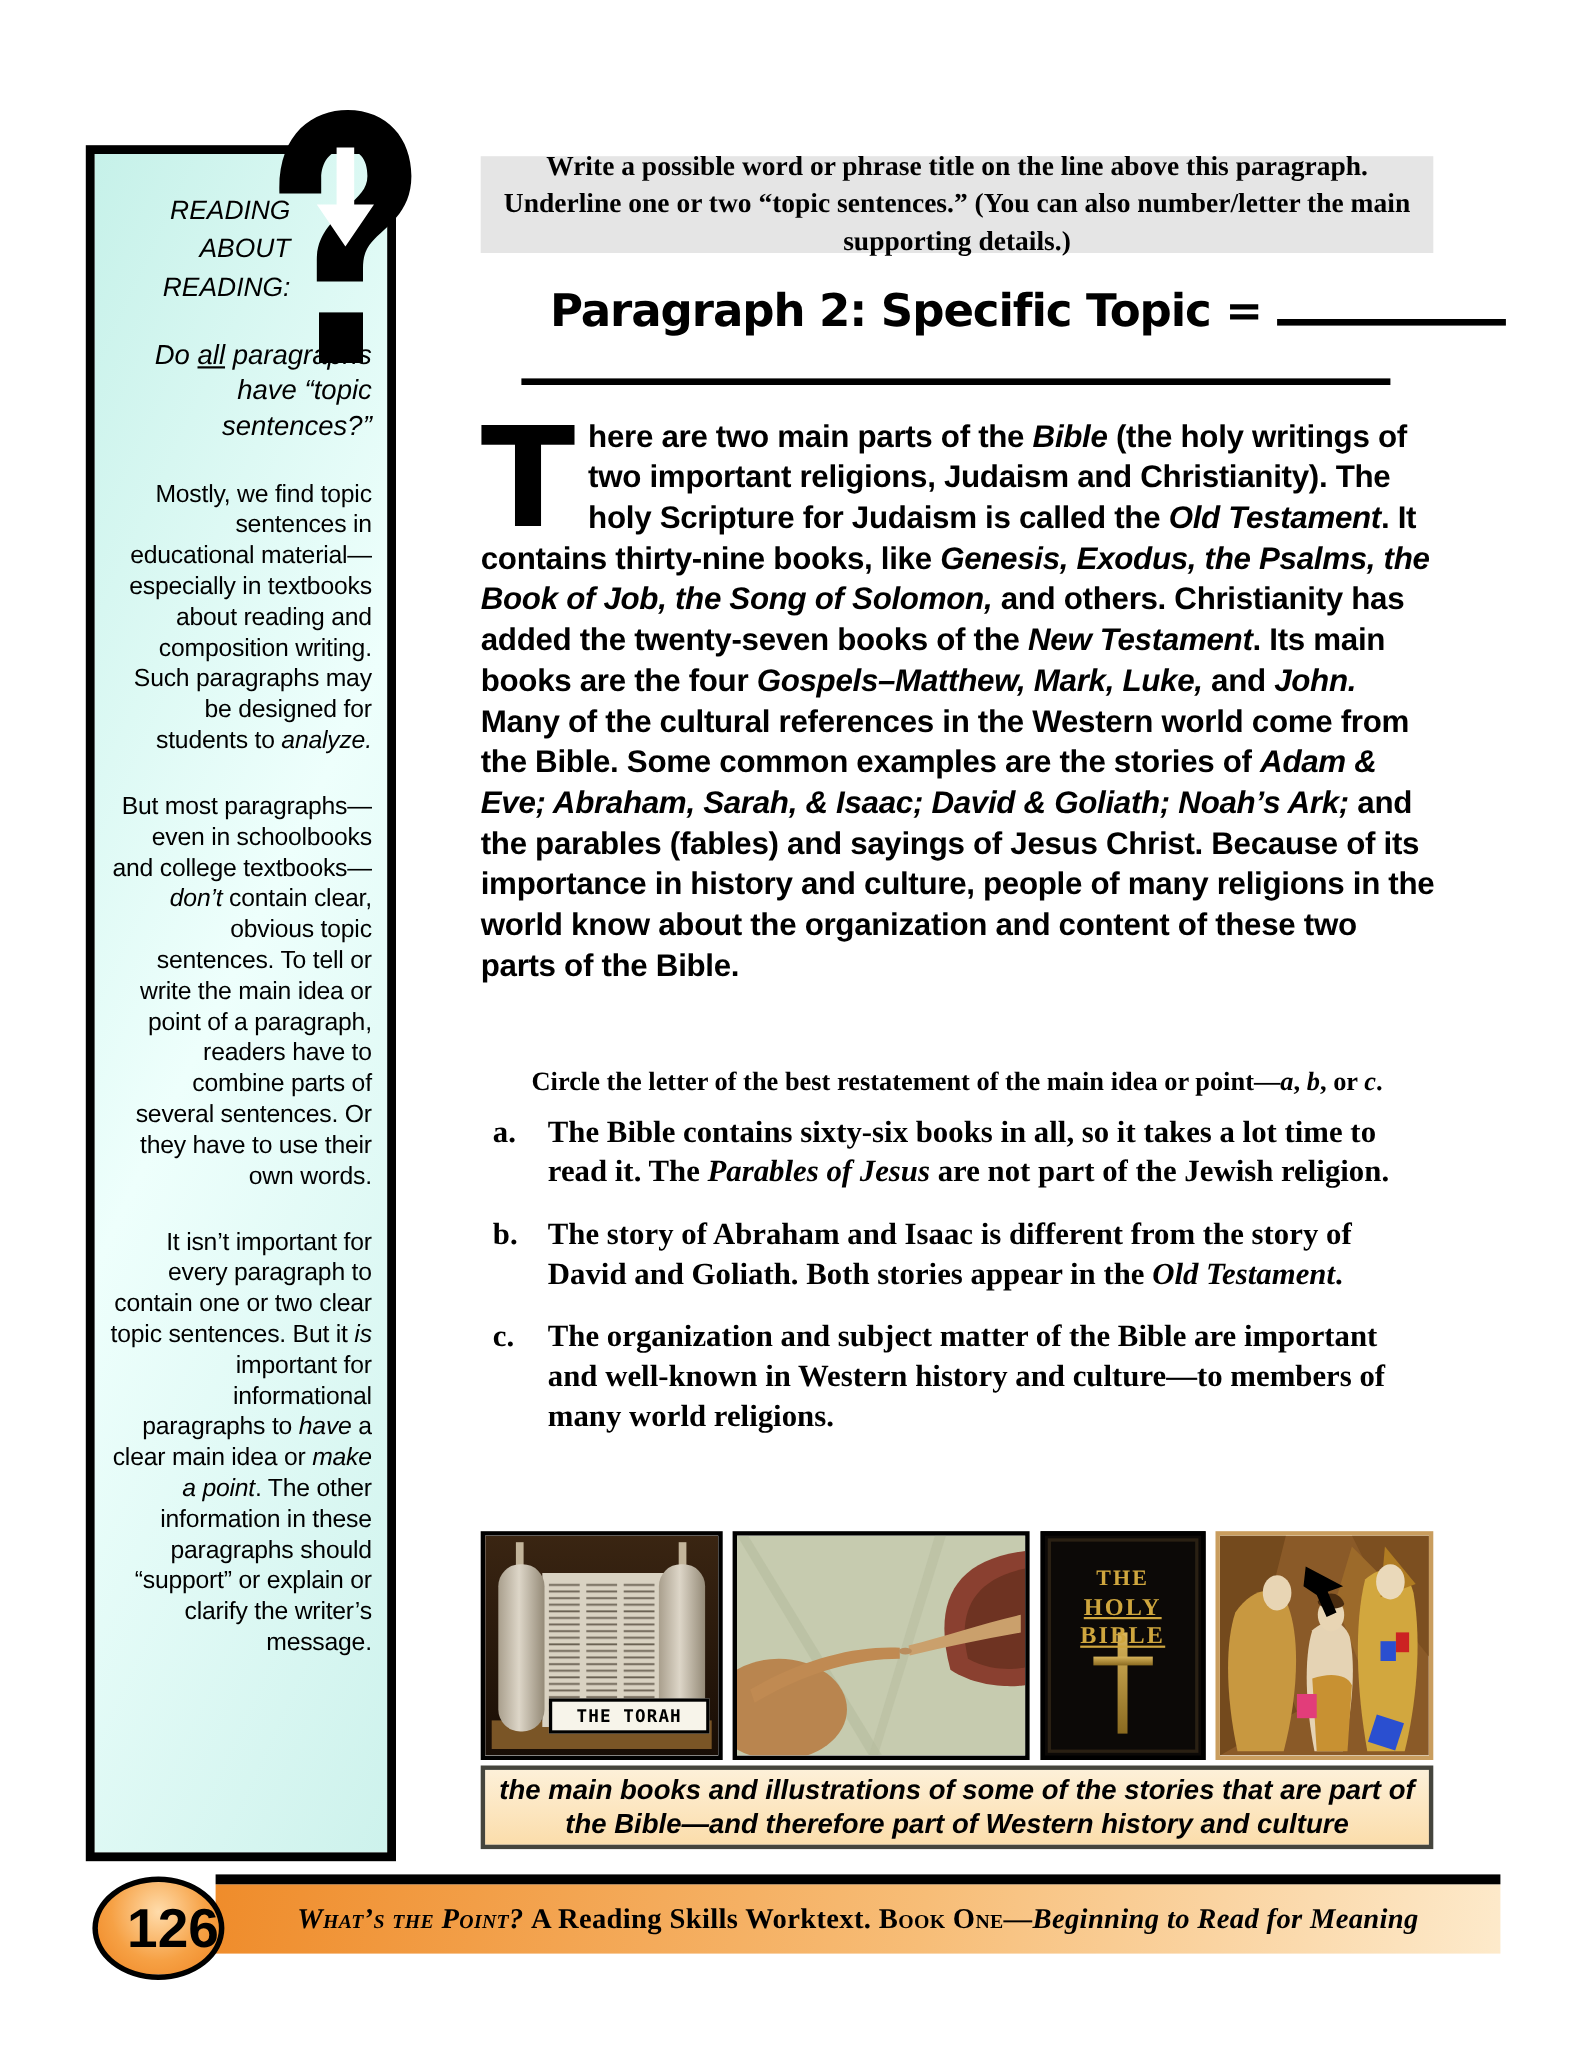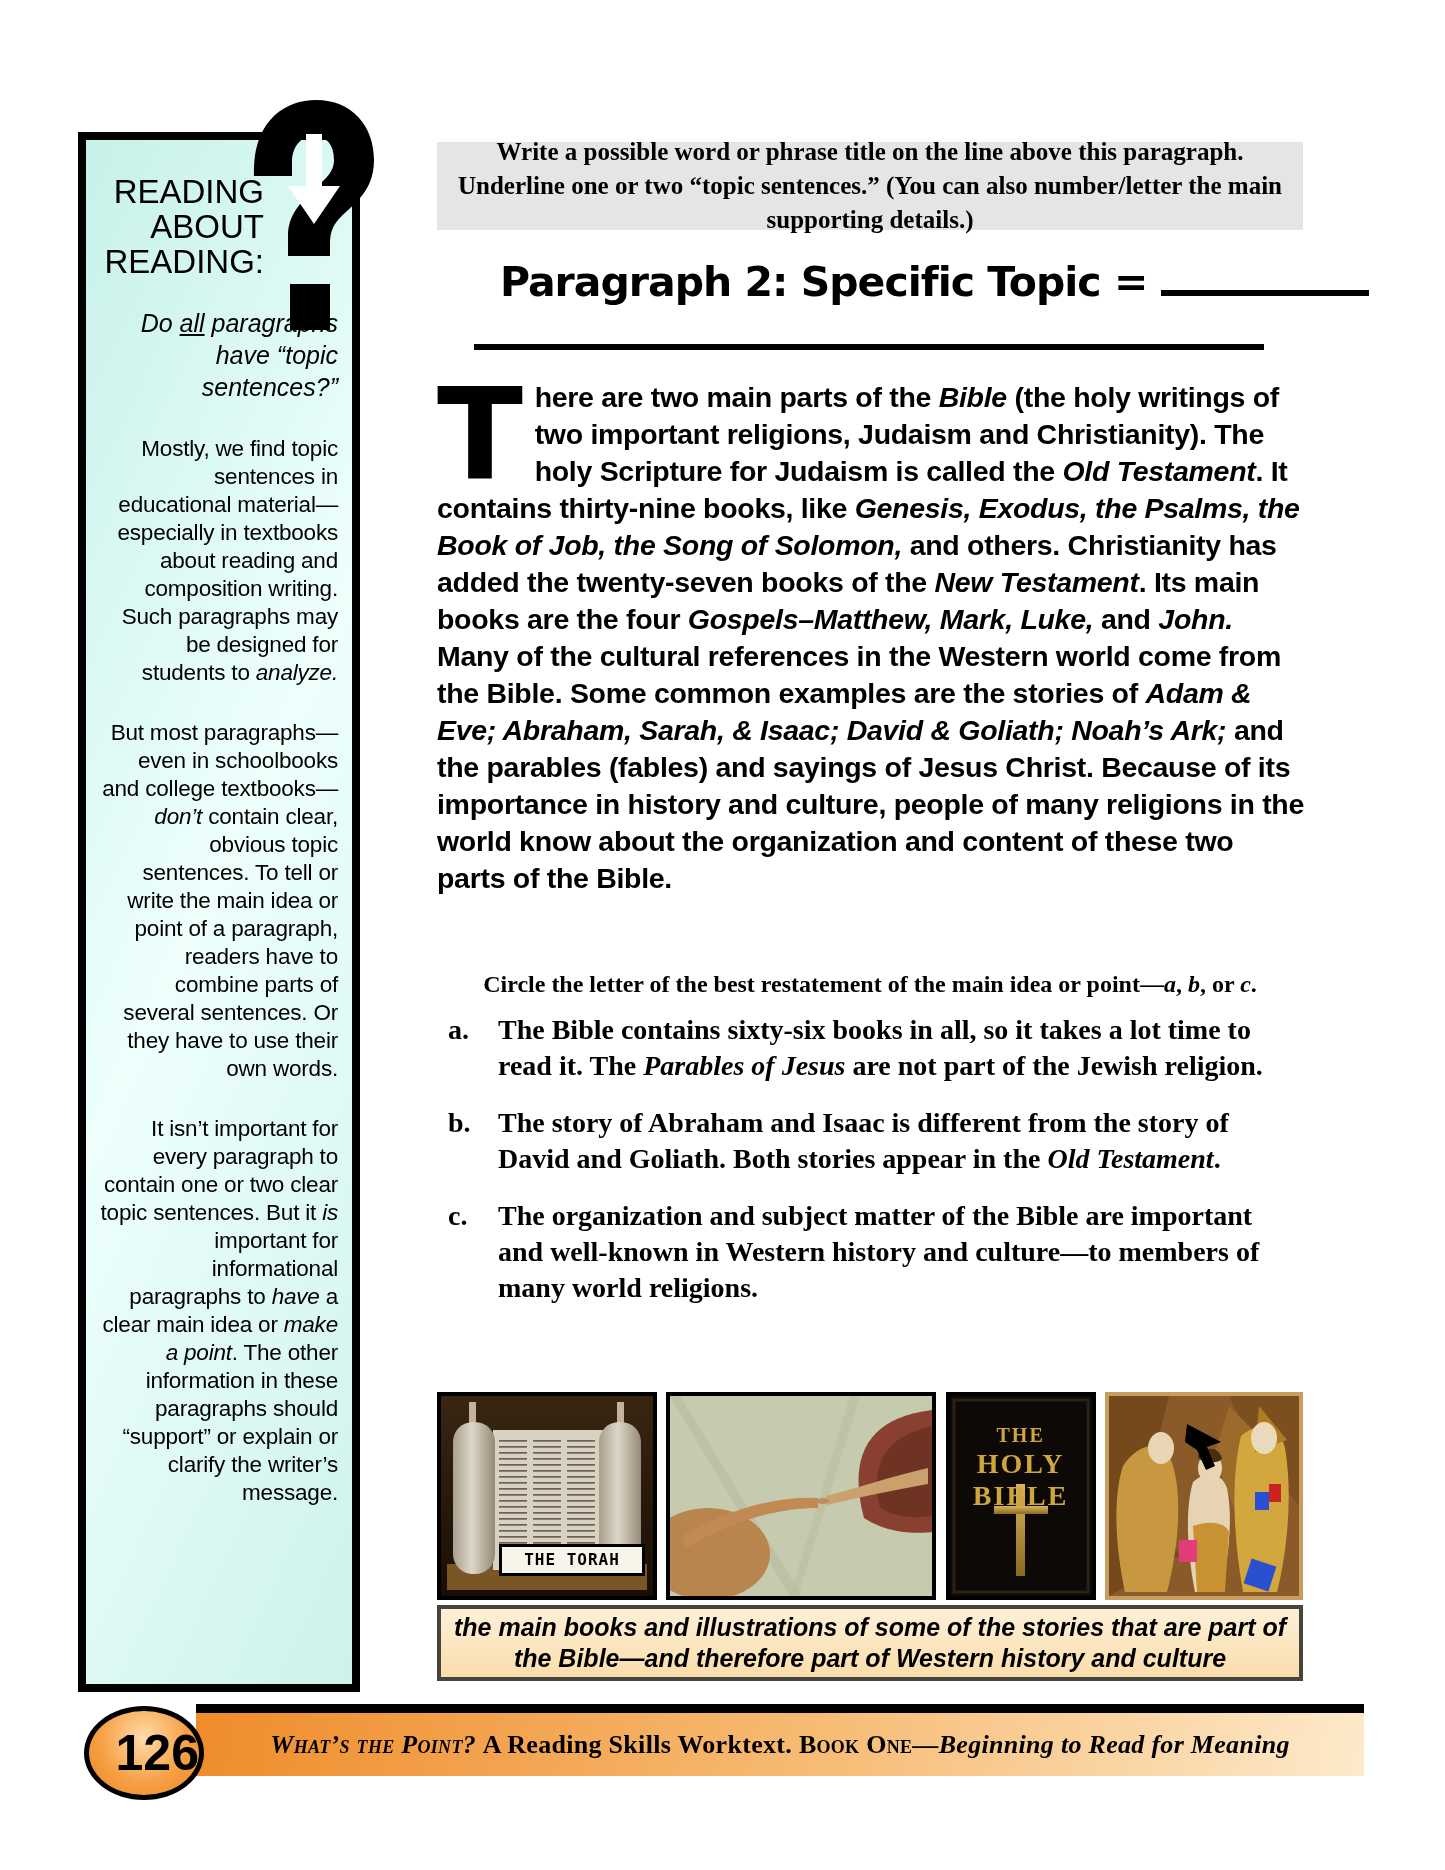--- a/index.html
+++ b/index.html
@@ -5,21 +5,21 @@
   html,body{margin:0;padding:0;background:#fff;}
   #page{position:relative;width:1445px;height:1870px;background:#fff;overflow:hidden;color:#000;}
   .it{font-style:italic;}
   .un{text-decoration:underline;}
   .sc{font-variant:small-caps;}
 
   
   .sidebar{position:absolute;left:78px;top:132px;width:282px;height:1560px;box-sizing:border-box;
     border:8px solid #000;background:linear-gradient(115deg,#c6f1e9 0%,#eefffc 48%,#cdf2ec 100%);
     padding:34px 14px 10px 12px;text-align:right;font-family:"Liberation Sans",sans-serif;}
-  .sb-heading{font-size:33px;line-height:35px;padding-right:74px;font-weight:500;}
+  .sb-heading{font-style:italic;font-size:24px;line-height:35px;padding-right:74px;font-weight:500;}
   .sb-question{font-style:italic;font-size:25px;line-height:32px;margin-top:28px;}
   .sb-p{font-size:22.5px;line-height:28px;margin-top:32px;letter-spacing:-0.2px;}
 
   
   .qmark{position:absolute;left:246px;top:94px;width:134px;height:256px;z-index:6;}
 
   
   .banner{position:absolute;left:437px;top:142px;width:866px;height:88px;background:#e5e5e5;
     display:flex;align-items:center;justify-content:center;text-align:center;
     font-family:"Liberation Serif",serif;font-weight:bold;font-size:25px;line-height:34px;
@@ -175,21 +175,21 @@
             <stop offset="0" stop-color="#d8b55c"></stop>
               <stop offset="1" stop-color="#8a6a20"></stop>
           </linearGradient>
         </defs>
         <rect width="142" height="200" fill="#0c0907"></rect>
         <rect x="4" y="4" width="134" height="192" fill="none" stroke="#2a2013" stroke-width="3"></rect>
         <rect x="66" y="88" width="9" height="92" fill="url(#gold)"></rect>
         <rect x="44" y="110" width="54" height="8" fill="url(#gold)"></rect>
       </svg>
       <div class="bible-txt" style="top:28px;font-size:20px;">THE</div>
-      <div class="bible-txt" style="top:52px;font-size:28px;">HOLY BIBLE</div>
+      <div class="bible-txt" style="top:52px;font-size:22px;text-decoration:underline;">HOLY BIBLE</div>
     </figure>
 
     <figure class="img" id="img-relief" style="width:198px;margin:0;">
       <svg width="190" height="200" viewBox="0 0 190 200" preserveAspectRatio="none">
         <rect width="190" height="200" fill="#8a5a28"></rect>
         <path d="M0,0 L60,0 L40,80 L70,160 L0,200 Z" fill="#744a1d"></path>
         <path d="M120,0 L190,0 L190,110 L150,60 Z" fill="#7c4f20"></path>
         <path d="M120,10 L150,40 L128,120 L105,60 Z" fill="#9c6a2a"></path>
         <path d="M14,70 C30,46 52,44 62,64 C74,96 70,150 58,196 L16,196 C6,150 4,100 14,70 Z" fill="#c89840"></path>
         <ellipse cx="52" cy="52" rx="13" ry="16" fill="#e8d5b4"></ellipse>

